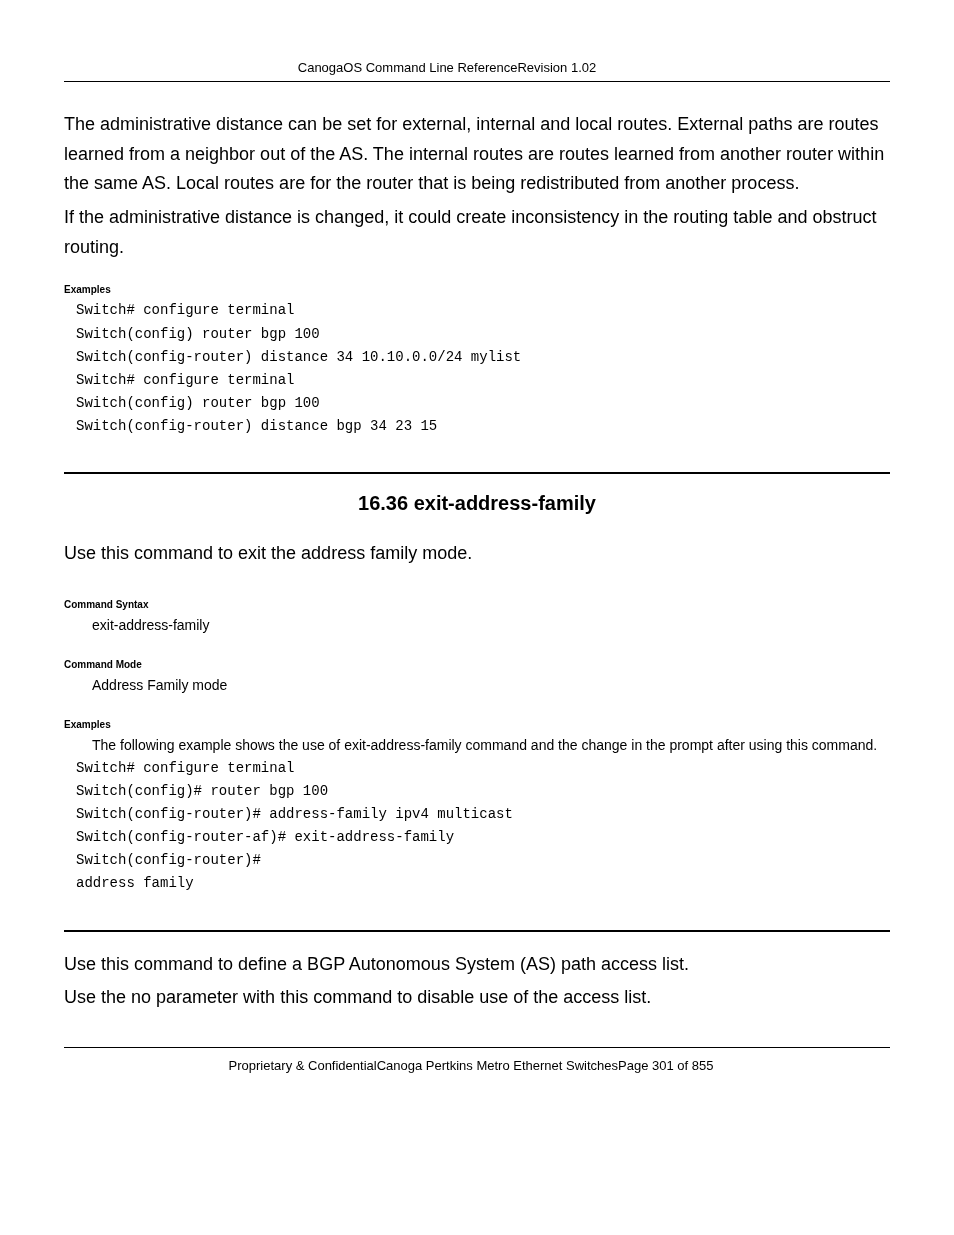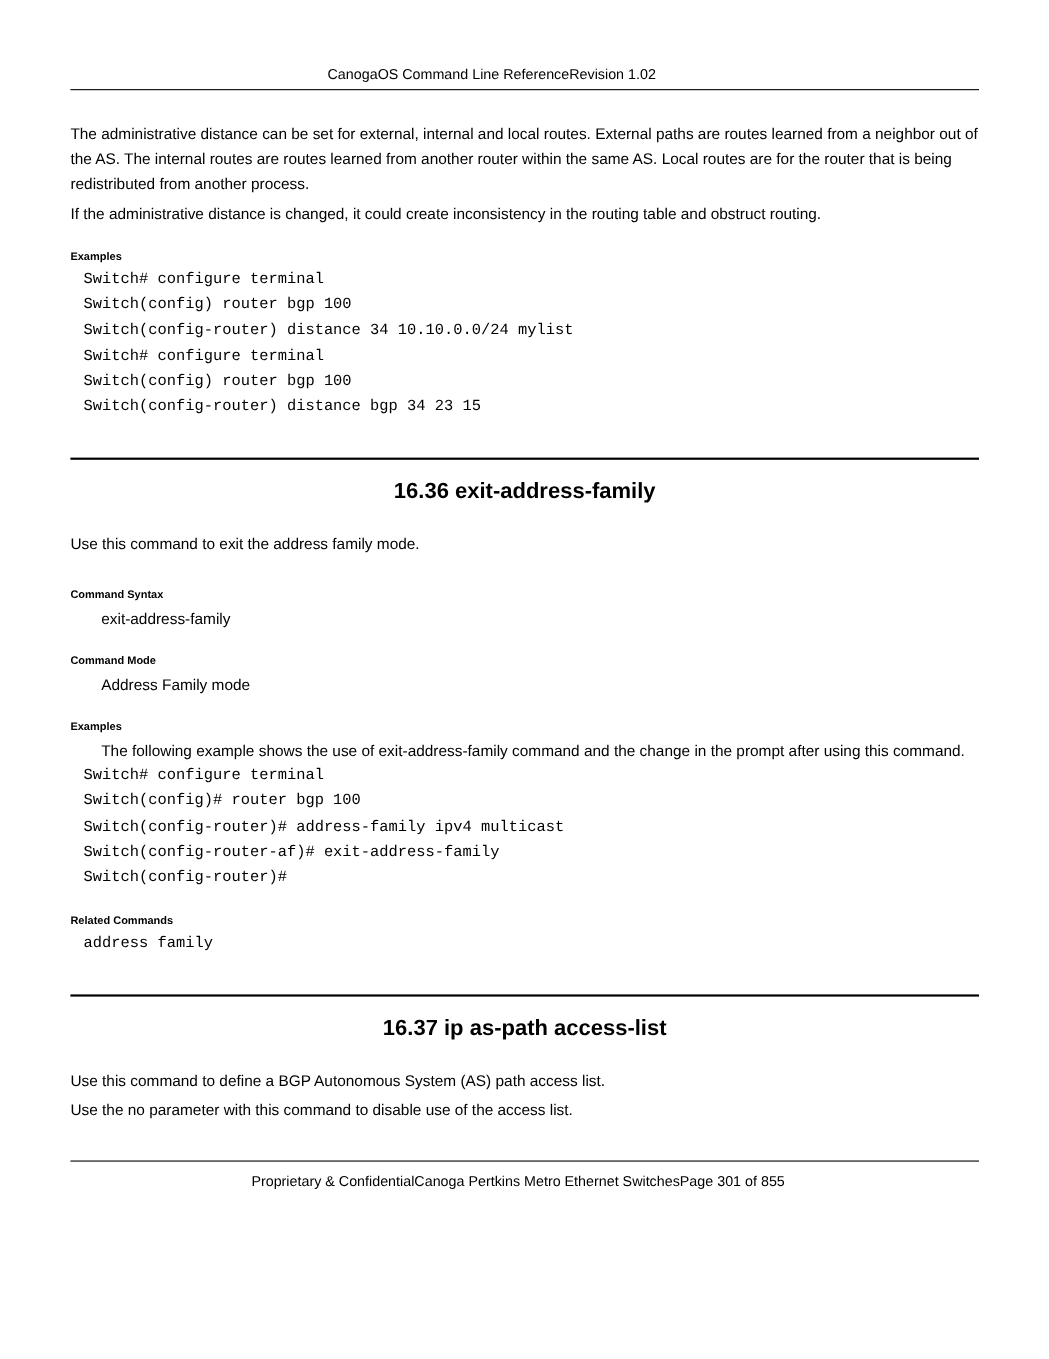--- a/index.html
+++ b/index.html
@@ -16,21 +16,21 @@
   }
   .hdr {
     display: flex;
     justify-content: center;
     font-size: 13px;
     padding: 0 60px 6px 0;
     border-bottom: 1.5px solid #000;
     margin-bottom: 28px;
   }
   .body-text {
-    font-size: 14px;
+    font-size: 18px;
     line-height: 1.65;
     margin: 0 0 4px 0;
   }
   .bold-label {
     font-size: 10px;
     font-weight: bold;
     margin-top: 22px;
     margin-bottom: 4px;
   }
   .code {
@@ -103,26 +103,24 @@
   <div class="indent">Address Family mode</div>
 
   <div class="bold-label">Examples</div>
   <div class="indent justify">The following example shows the use of exit-address-family command and the change in the prompt after using this command.</div>
   <div class="code">Switch# configure terminal
 Switch(config)# router bgp 100
 Switch(config-router)# address-family ipv4 multicast
 Switch(config-router-af)# exit-address-family
 Switch(config-router)#</div>
 
-  <div class="bold-label">Related Commands</div>
   <div class="code">address family</div>
 
   <hr class="sec-divider">
 
-  <h2 class="section">16.37  ip as-path access-list</h2>
   <p class="body-text">Use this command to define a BGP Autonomous System (AS) path access list.</p>
   <p class="body-text">
     <span>Use the </span><span class="inline-bold">no</span><span> parameter with this command to disable use of the access list.</span>
   </p>
 
   <div class="ftr">
     <span>Proprietary &amp; Confidential</span>
     <span>Canoga Pertkins Metro Ethernet Switches</span>
     <span>Page 301 of 855</span>
   </div>

